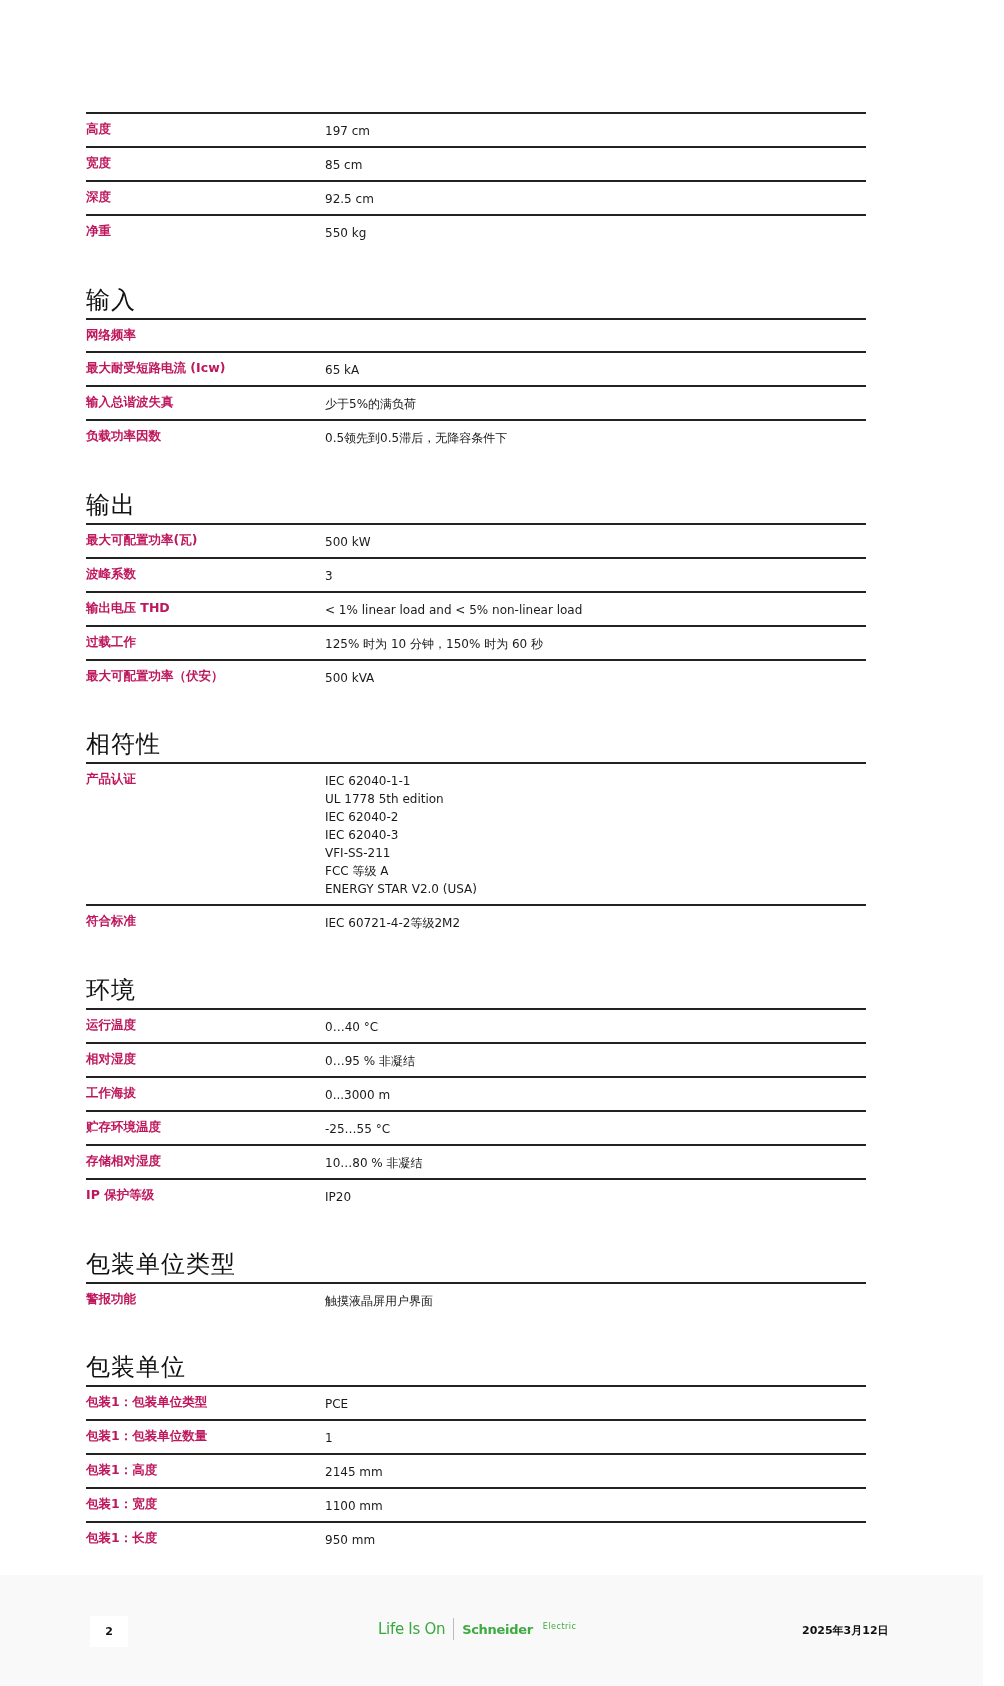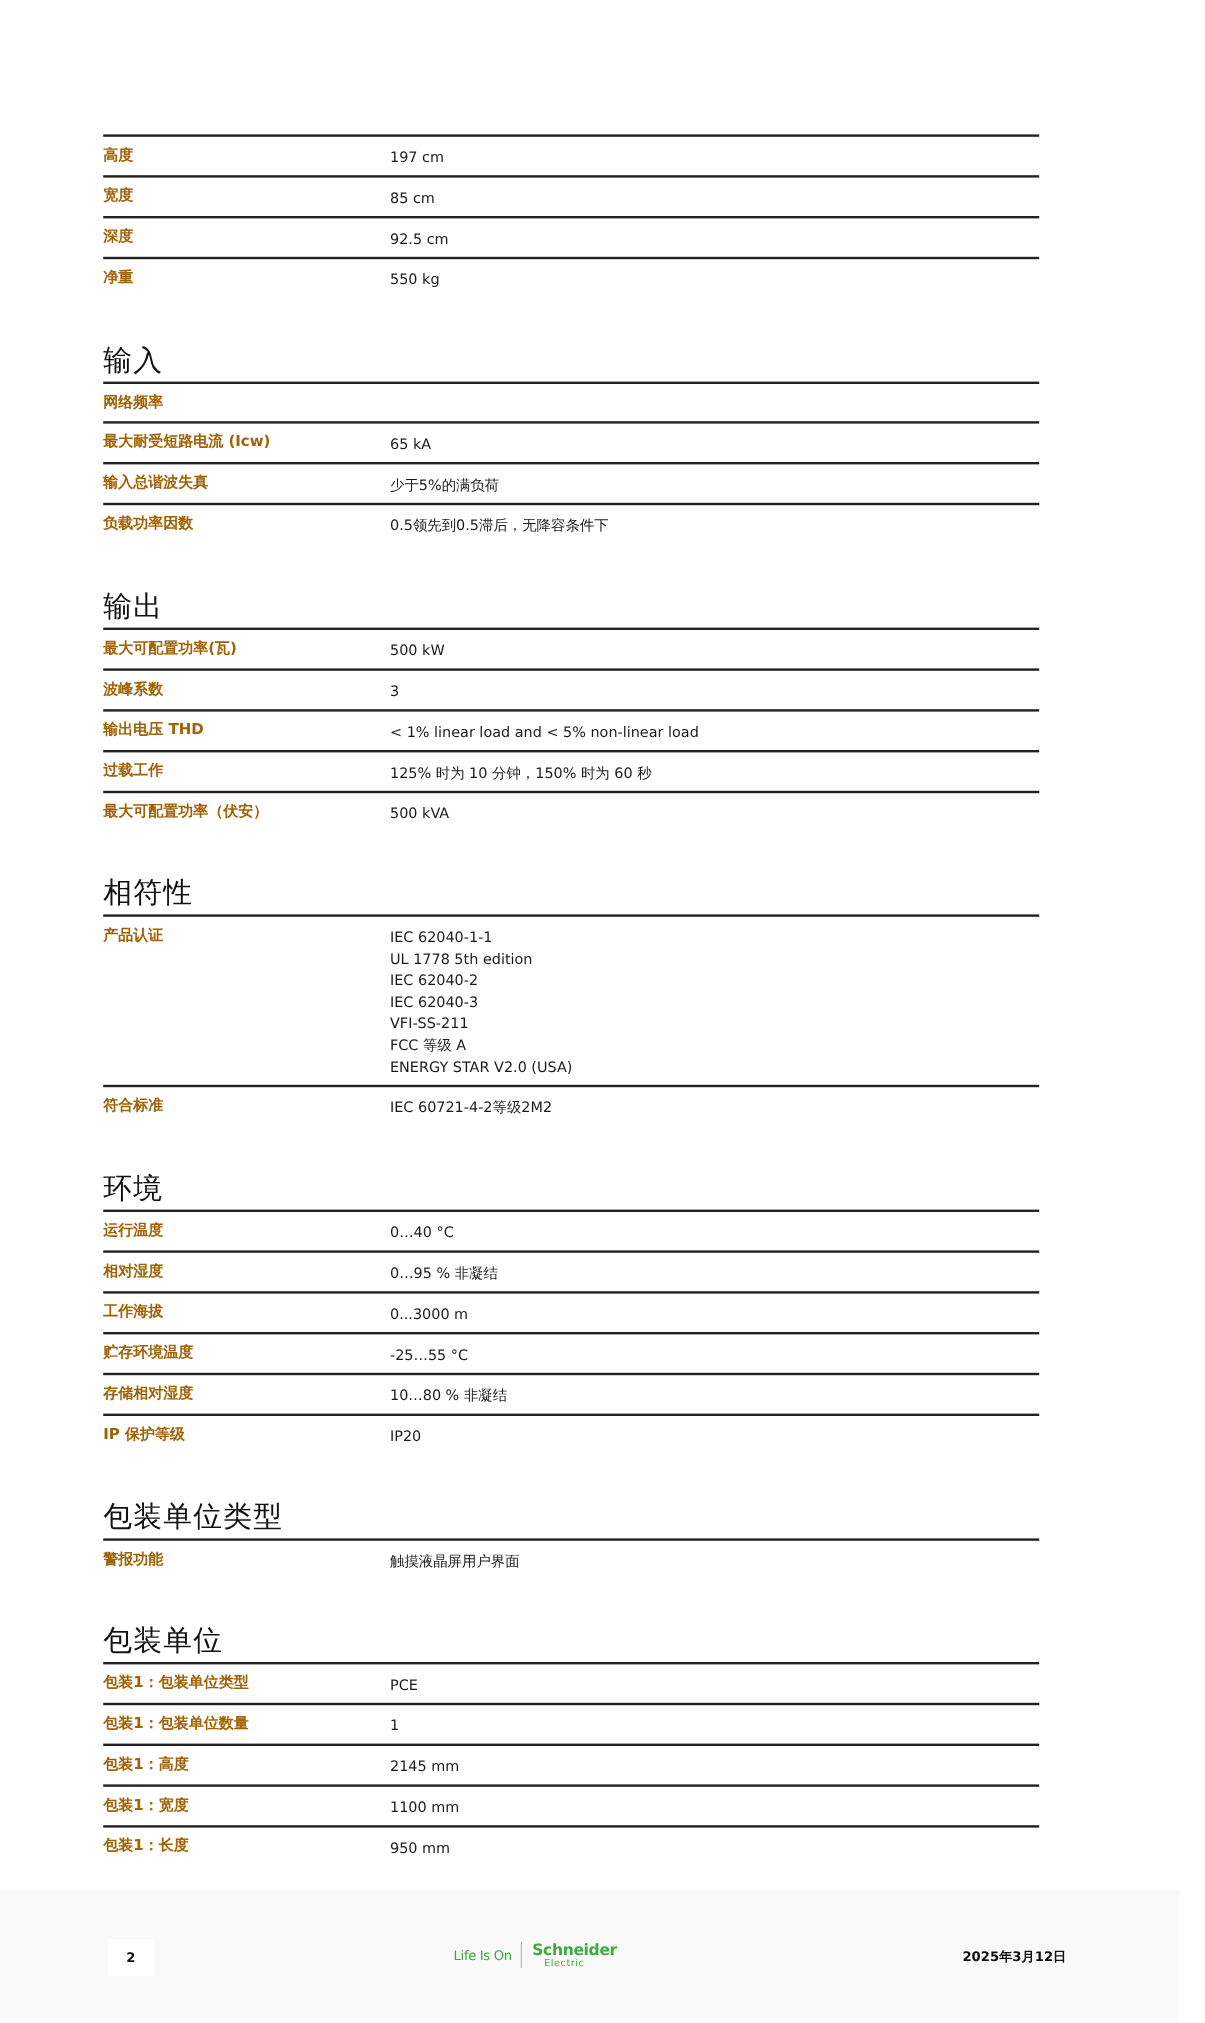--- a/index.html
+++ b/index.html
@@ -13,42 +13,42 @@
     font-size: 24px; font-weight: normal; color: #111; margin: 0;
     height: 36px; line-height: 36px; padding-top: 32px; letter-spacing: 1px;
   }
   .spec-table { border-top: 2px solid #222; }
   .spec-row {
     display: flex; align-items: flex-start; border-bottom: 2px solid #222;
     min-height: 33.6px; box-sizing: border-box; padding-top: 6px; padding-bottom: 6px;
   }
   .spec-row:last-child { border-bottom: none; }
   .spec-label {
-    width: 239px; flex: none; font-size: 12.5px; font-weight: bold; color: #a16207;
+    width: 239px; flex: none; font-size: 12.5px; font-weight: bold; color: #be185d;
     line-height: 18px;
   }
   .spec-value {
     flex: 1; font-size: 12px; color: #1a1a1a; line-height: 18px; padding-top: 2px;
   }
   .spec-value .line { display: block; }
   .footer {
     position: absolute; left: 0; top: 1575px; width: 983px; height: 111px;
     background: #f9f9f9;
   }
   .page-box {
     position: absolute; left: 90px; top: 41px; width: 38px; height: 31px;
     background: #ffffff; font-size: 11px; font-weight: bold; text-align: center;
     line-height: 31px; color: #111;
   }
   .brand {
     position: absolute; left: 378px; top: 42px; height: 24px; display: flex; align-items: center;
   }
-  .tagline { font-size: 11px; color: #3aa83e; letter-spacing: -0.3px; }
+  .tagline { font-size: 15px; color: #3aa83e; letter-spacing: -0.3px; }
   .brand-divider { width: 1px; height: 22px; background: #bbbbbb; margin: 0 8px; }
-  .logo { display: flex; flex-direction: column; line-height: 1; }
+  .logo { display: flex; flex-direction: row; line-height: 1; }
   .logo-main { font-size: 13px; font-weight: bold; color: #3dab3f; letter-spacing: -0.3px; }
   .logo-sub { font-size: 8px; color: #3dab3f; margin-left: 10px; letter-spacing: 0.5px; }
   .date {
     position: absolute; left: 802px; top: 48px; font-size: 11px; font-weight: bold; color: #111;
   }
 </style>
 </head>
 <body>
 
 <div class="content" id="content">

